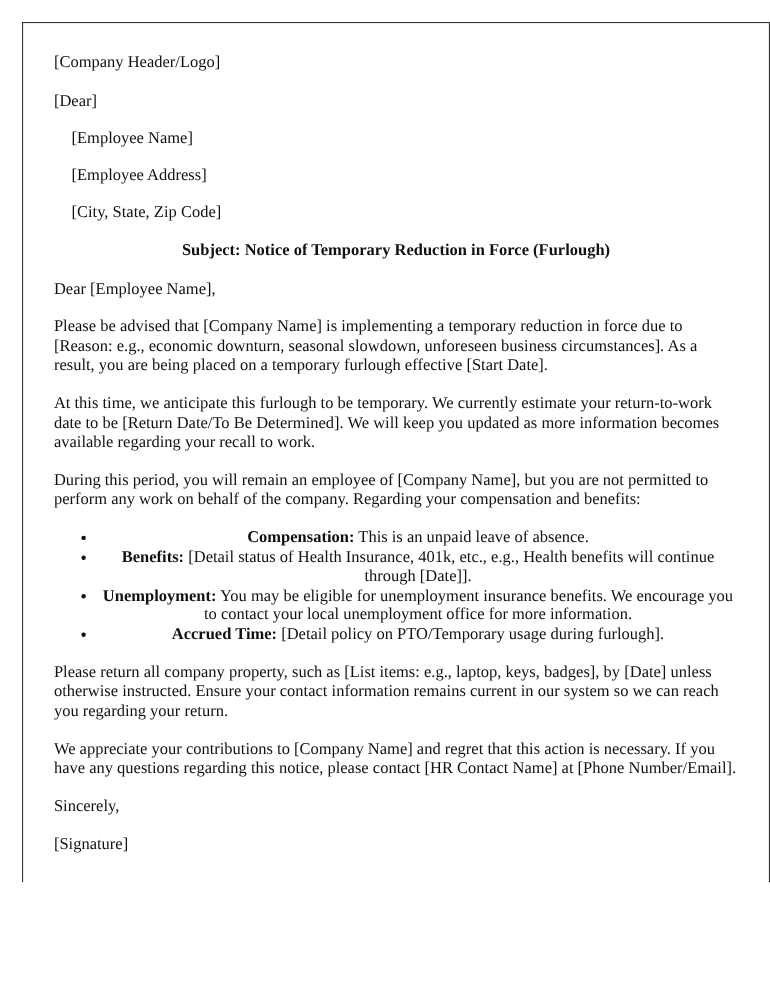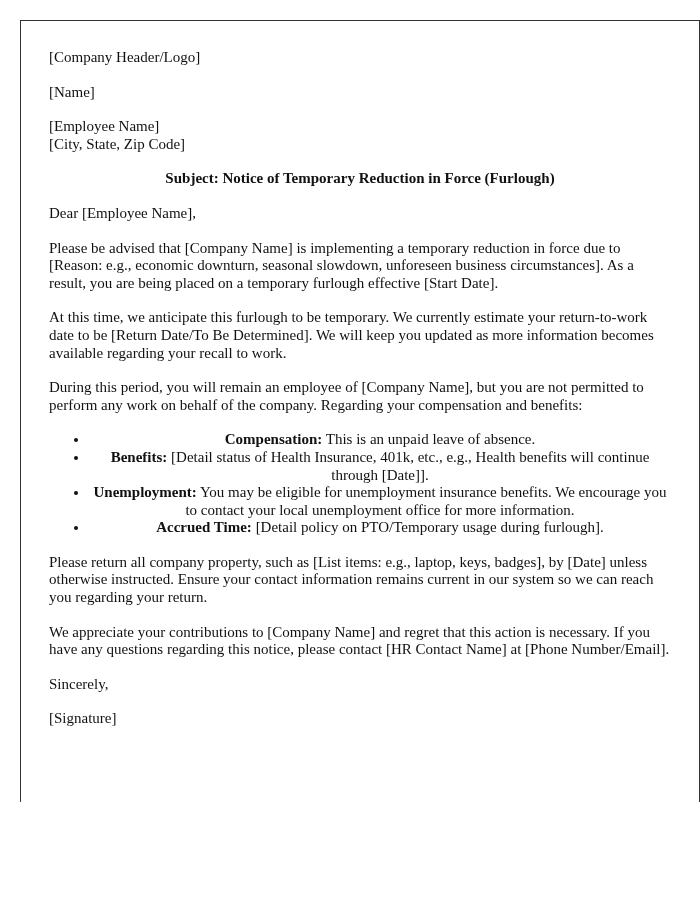--- a/index.html
+++ b/index.html
@@ -13,36 +13,37 @@
     border-top: 1px solid #333333;
     box-sizing: border-box;
     overflow: hidden;
     padding: 28px 28px 0 28px;
     font-family: "Liberation Serif", "DejaVu Serif", serif;
     font-size: 15px;
     line-height: 17.6px;
     color: #111111;
   }
   .page p { margin: 0 0 17px 0; }
-  .addr-block p { margin: 0; }
+  .addr-block p { margin: 16px; }
   .addr-block { margin-bottom: 17px; }
   .subject { font-weight: bold; text-align: center; }
   ul.terms { margin: 0 0 17px 0; padding-left: 40px; list-style: disc; text-align: center; }
   ul.terms li { margin: 0; }
   ul.terms b { font-weight: bold; }
 </style>
 </head>
 <body>
 
 <div class="page">
   <p>[Company Header/Logo]</p>
-  <p>[Name]</p>
+  <p>[Dear]</p>
 
   <div class="addr-block">
     <p>[Employee Name]</p>
+    <p>[Employee Address]</p>
     <p>[City, State, Zip Code]</p>
   </div>
 
   <p class="subject">Subject: Notice of Temporary Reduction in Force (Furlough)</p>
   <p>Dear [Employee Name],</p>
 
   <p>Please be advised that [Company Name] is implementing a temporary reduction in force due to [Reason: e.g., economic downturn, seasonal slowdown, unforeseen business circumstances]. As a result, you are being placed on a temporary furlough effective [Start Date].</p>
   <p>At this time, we anticipate this furlough to be temporary. We currently estimate your return-to-work date to be [Return Date/To Be Determined]. We will keep you updated as more information becomes available regarding your recall to work.</p>
   <p>During this period, you will remain an employee of [Company Name], but you are not permitted to perform any work on behalf of the company. Regarding your compensation and benefits:</p>
 

